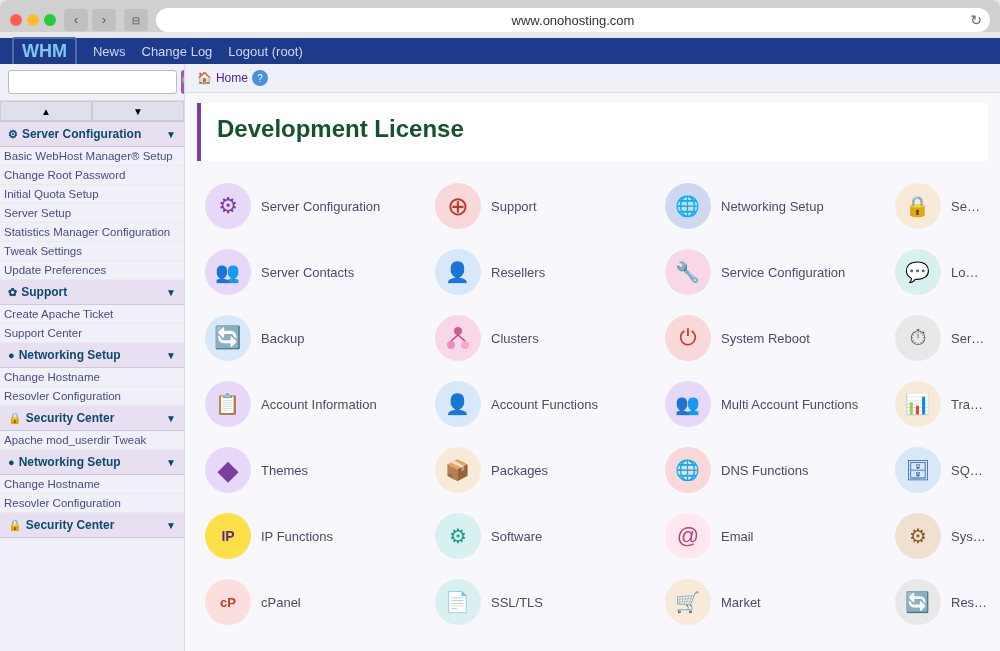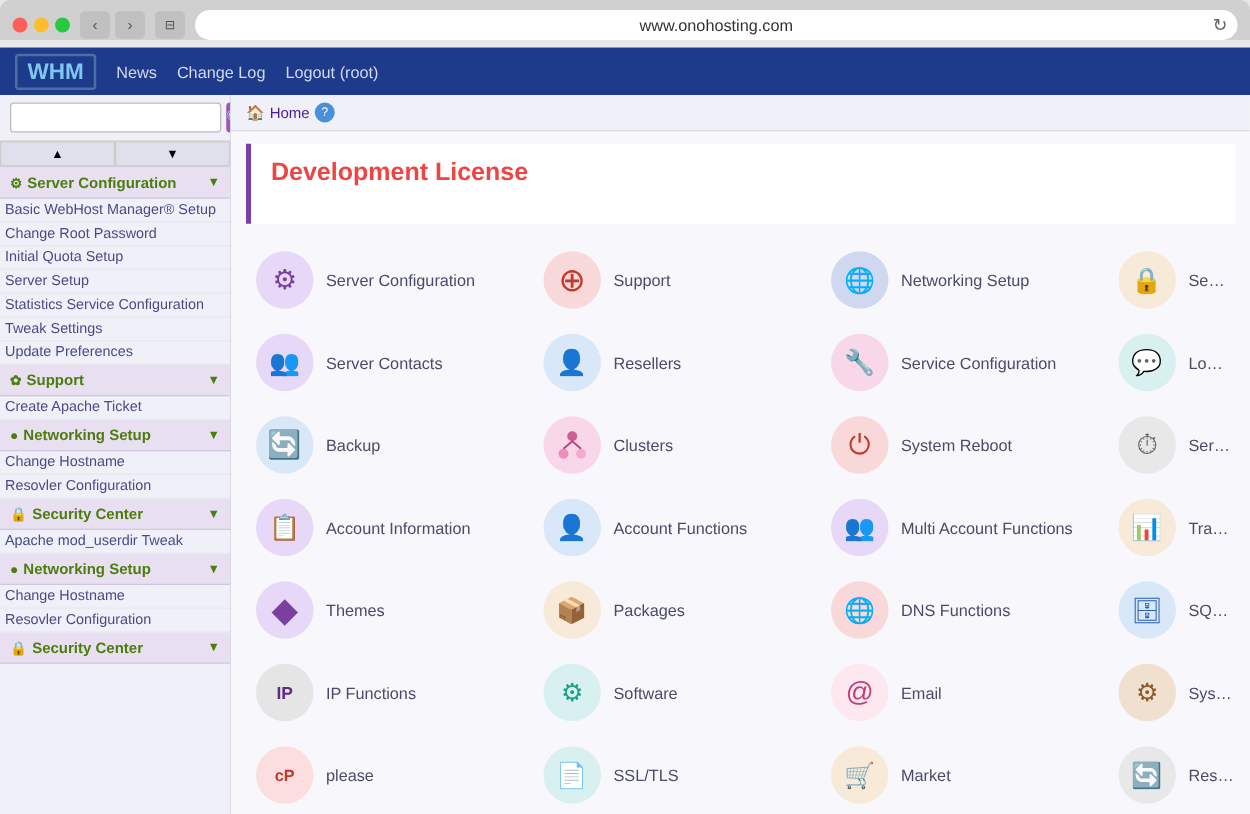--- a/index.html
+++ b/index.html
@@ -38,21 +38,21 @@
     }
 
     
     .app-container {
       display: flex; flex-direction: column; height: calc(651px - 36px);
       background: white;
     }
 
     
     .top-nav {
-      background: #1e3a8a; display: flex; align-items: center; padding: 0 12px; height: 38px; flex-shrink: 0;
+      background: #1e3a8a; display: flex; align-items: center; padding: 0 12px; height: 26px; flex-shrink: 0;
     }
     .whm-logo {
       background: #1e3a8a; color: white; font-weight: bold; font-size: 18px;
       border: 2px solid #4a6fa5; padding: 2px 8px; border-radius: 3px; margin-right: 16px;
     }
     .whm-logo span { color: #7ec8f0; }
     .nav-link {
       color: #d0d8f0; font-size: 13px; margin-right: 16px; cursor: pointer; text-decoration: none;
     }
 
@@ -74,21 +74,21 @@
       width: 24px; height: 24px; background: #9b59b6; border: none; border-radius: 3px;
       cursor: pointer; color: white; font-size: 12px; display: flex; align-items: center; justify-content: center;
     }
     .sidebar-scroll-btn {
       width: 50%; height: 20px; background: #e0e0ec; border: 1px solid #ccc;
       cursor: pointer; font-size: 10px; display: flex; align-items: center; justify-content: center;
     }
     .sidebar-scroll-row { display: flex; border-bottom: 1px solid #ccc; }
 
     .sidebar-section {
-      background: #e8e0f0; color: #4d7c0f; font-size: 12px; font-weight: bold;
+      background: #e8e0f0; color: #0c4a6e; font-size: 12px; font-weight: bold;
       padding: 5px 8px; display: flex; align-items: center; justify-content: space-between;
       cursor: pointer; border-bottom: 1px solid #d0c8e0;
     }
     .sidebar-section .icon { font-size: 11px; margin-right: 4px; }
     .sidebar-section .chevron { font-size: 10px; }
     .sidebar-item {
       font-size: 11.5px; color: #4a4a8a; padding: 3px 4px; cursor: pointer;
       border-bottom: 1px solid #e8e8f0;
     }
 
@@ -99,21 +99,21 @@
     .breadcrumb {
       padding: 6px 12px; background: #f0f0f8; border-bottom: 1px solid #ddd;
       font-size: 12px; color: #555; display: flex; align-items: center; gap: 4px;
     }
     .breadcrumb a { color: #4c1d95; text-decoration: none; }
 
     
     .dev-banner {
       border-left: 4px solid #7b3fa0; background: white; padding: 12px 16px; margin: 10px 12px 8px;
     }
-    .dev-banner h2 { font-size: 20px; color: #ef4444; margin-bottom: 17px; }
+    .dev-banner h2 { font-size: 24px; color: #14532d; margin-bottom: 6px; }
     .dev-banner p { font-size: 12px; color: #555; }
 
     
     .grid-container { padding: 4px 12px 12px; }
     .grid-row { display: flex; flex-wrap: nowrap; gap: 0; }
     .grid-item {
       display: flex; align-items: center; gap: 10px;
       padding: 10px 8px; width: 230px; flex-shrink: 0; cursor: pointer;
     }
     .grid-icon {
@@ -187,29 +187,30 @@
       </div>
 
       <div class="sidebar-section">
         <span><span class="icon">⚙</span><span>Server Configuration</span></span>
         <span class="chevron">▼</span>
       </div>
       <div class="sidebar-item">Basic WebHost Manager® Setup</div>
       <div class="sidebar-item">Change Root Password</div>
       <div class="sidebar-item">Initial Quota Setup</div>
       <div class="sidebar-item">Server Setup</div>
-      <div class="sidebar-item">Statistics Service Configuration</div>
+      <div class="sidebar-item">Statistics Manager Configuration</div>
       <div class="sidebar-item">Tweak Settings</div>
       <div class="sidebar-item">Update Preferences</div>
 
       <div class="sidebar-section">
         <span><span class="icon">✿</span><span>Support</span></span>
         <span class="chevron">▼</span>
       </div>
       <div class="sidebar-item">Create Apache Ticket</div>
+      <div class="sidebar-item">Support Center</div>
 
       <div class="sidebar-section">
         <span><span class="icon">●</span><span>Networking Setup</span></span>
         <span class="chevron">▼</span>
       </div>
       <div class="sidebar-item">Change Hostname</div>
       <div class="sidebar-item">Resovler Configuration</div>
 
       <div class="sidebar-section">
         <span><span class="icon">🔒</span><span>Security Center</span></span>
@@ -343,41 +344,41 @@
             <span class="grid-item-label">DNS Functions</span>
           </div>
           <div class="grid-item">
             <div class="grid-icon icon-blue" style="font-size:20px;">🗄</div>
             <span class="grid-item-label">SQ…</span>
           </div>
         </div>
 
         <div class="grid-row">
           <div class="grid-item">
-            <div class="grid-icon icon-purple" style="background:#e5e5e5; color:#5a2d82; font-size:14px; font-weight:bold; border-radius:50%;">IP</div>
+            <div class="grid-icon icon-purple" style="background:#fde047; color:#5a2d82; font-size:14px; font-weight:bold; border-radius:50%;">IP</div>
             <span class="grid-item-label">IP Functions</span>
           </div>
           <div class="grid-item">
             <div class="grid-icon icon-teal" style="font-size:20px;">⚙</div>
             <span class="grid-item-label">Software</span>
           </div>
           <div class="grid-item">
             <div class="grid-icon icon-pink" style="background:#fde8f0; color:#c0407a; font-size:22px;">@</div>
             <span class="grid-item-label">Email</span>
           </div>
           <div class="grid-item">
             <div class="grid-icon icon-brown" style="font-size:20px;">⚙</div>
             <span class="grid-item-label">Sys…</span>
           </div>
         </div>
 
         <div class="grid-row">
           <div class="grid-item">
             <div class="grid-icon icon-red" style="background:#fcdede; color:#c0392b; font-size:13px; font-weight:bold; border-radius:50%;">cP</div>
-            <span class="grid-item-label">please</span>
+            <span class="grid-item-label">cPanel</span>
           </div>
           <div class="grid-item">
             <div class="grid-icon icon-teal" style="font-size:20px;">📄</div>
             <span class="grid-item-label">SSL/TLS</span>
           </div>
           <div class="grid-item">
             <div class="grid-icon icon-orange" style="font-size:20px;">🛒</div>
             <span class="grid-item-label">Market</span>
           </div>
           <div class="grid-item">

